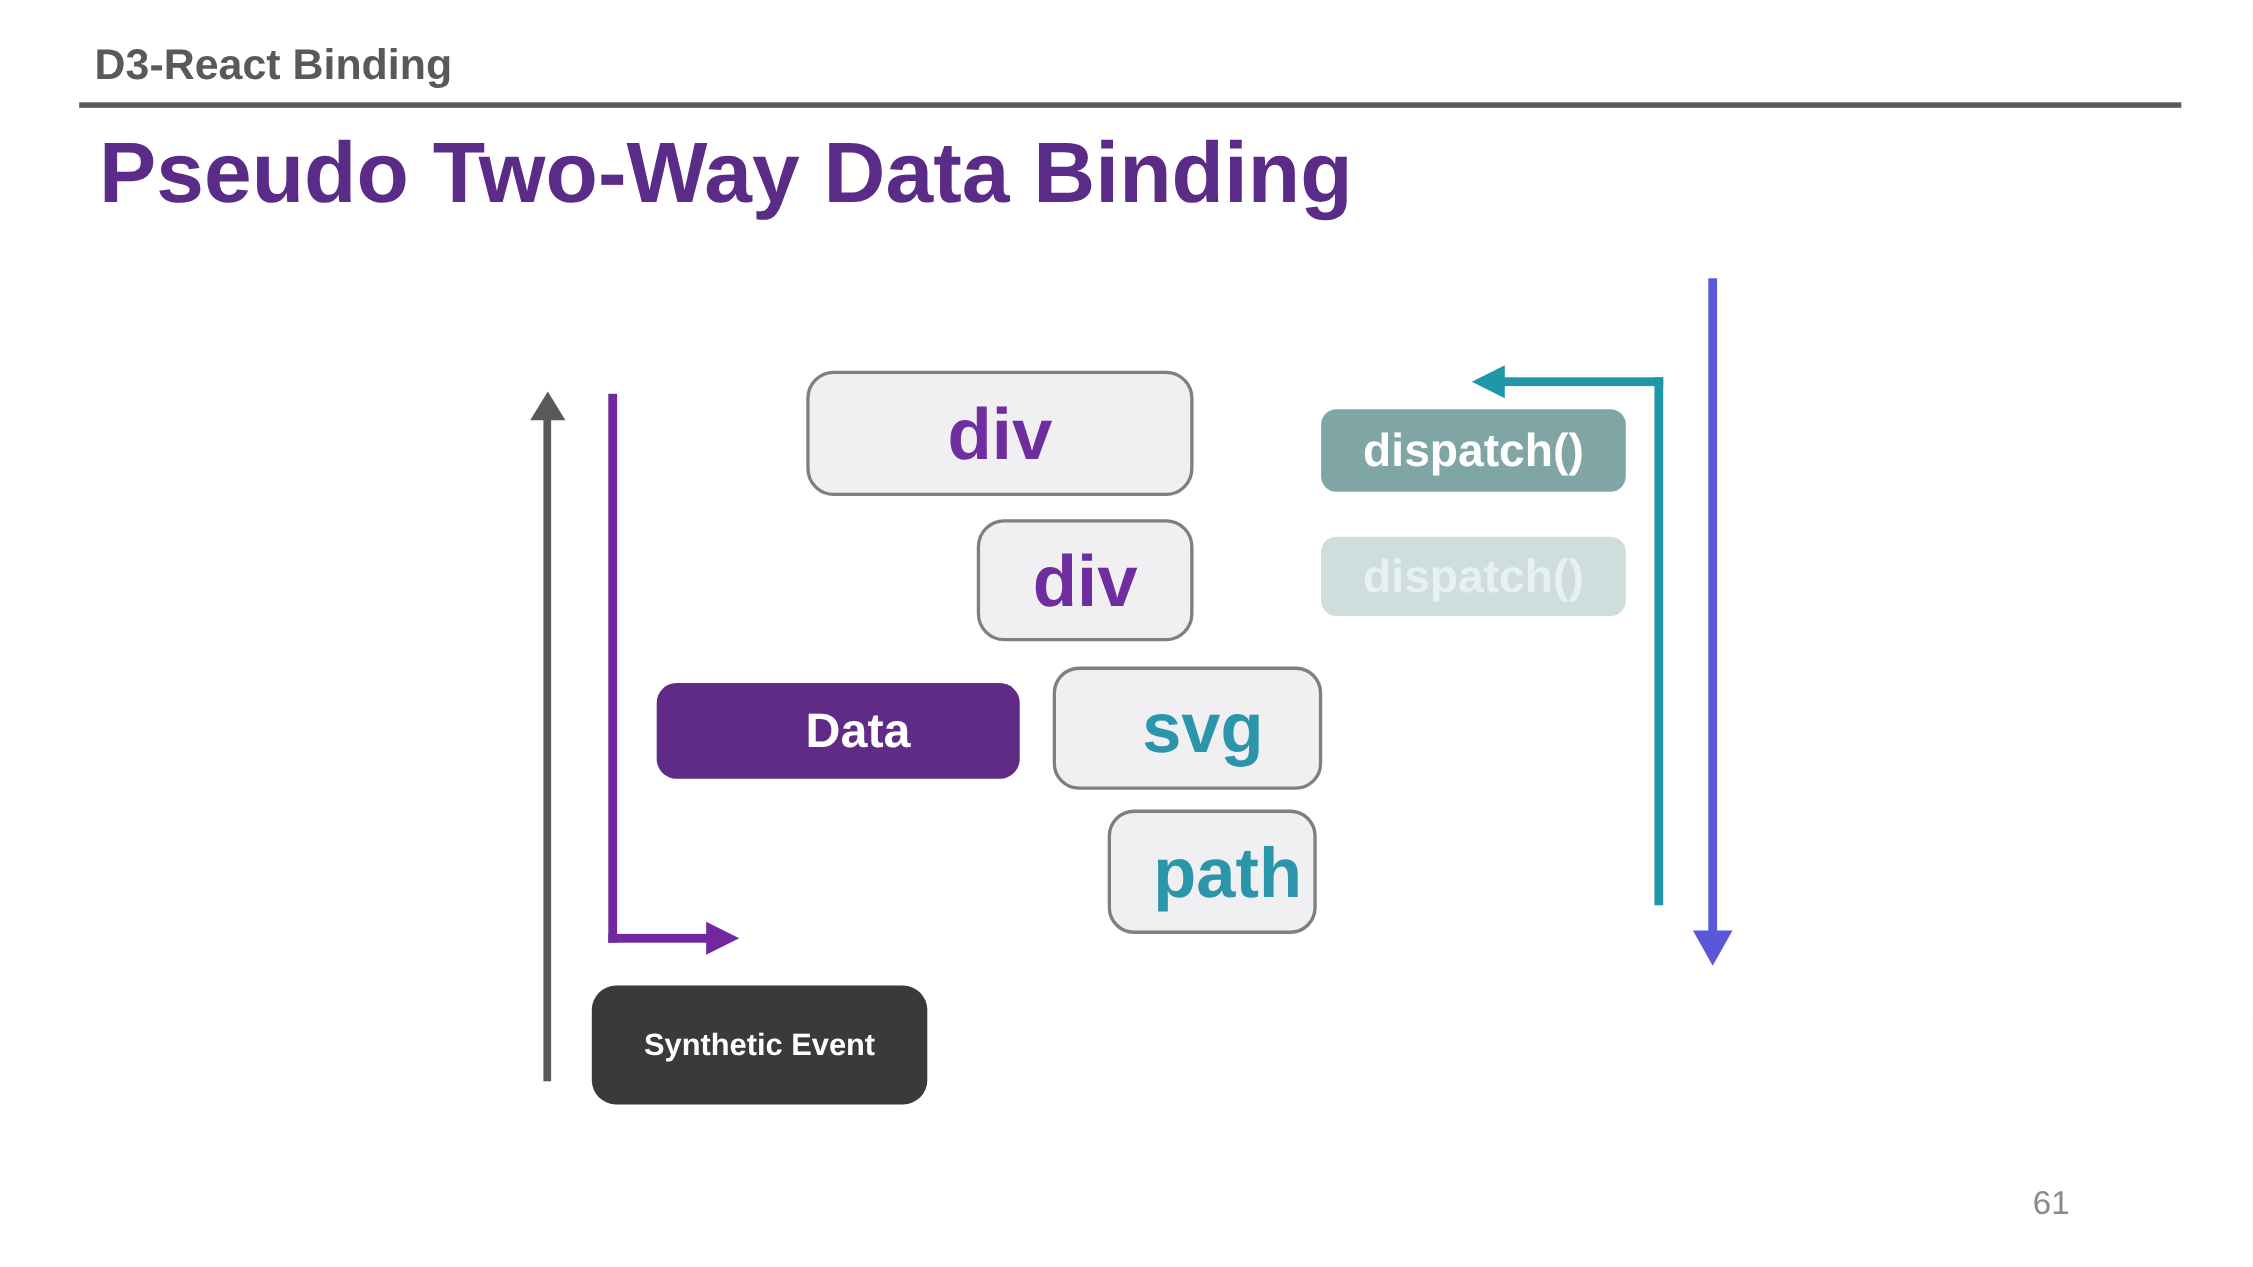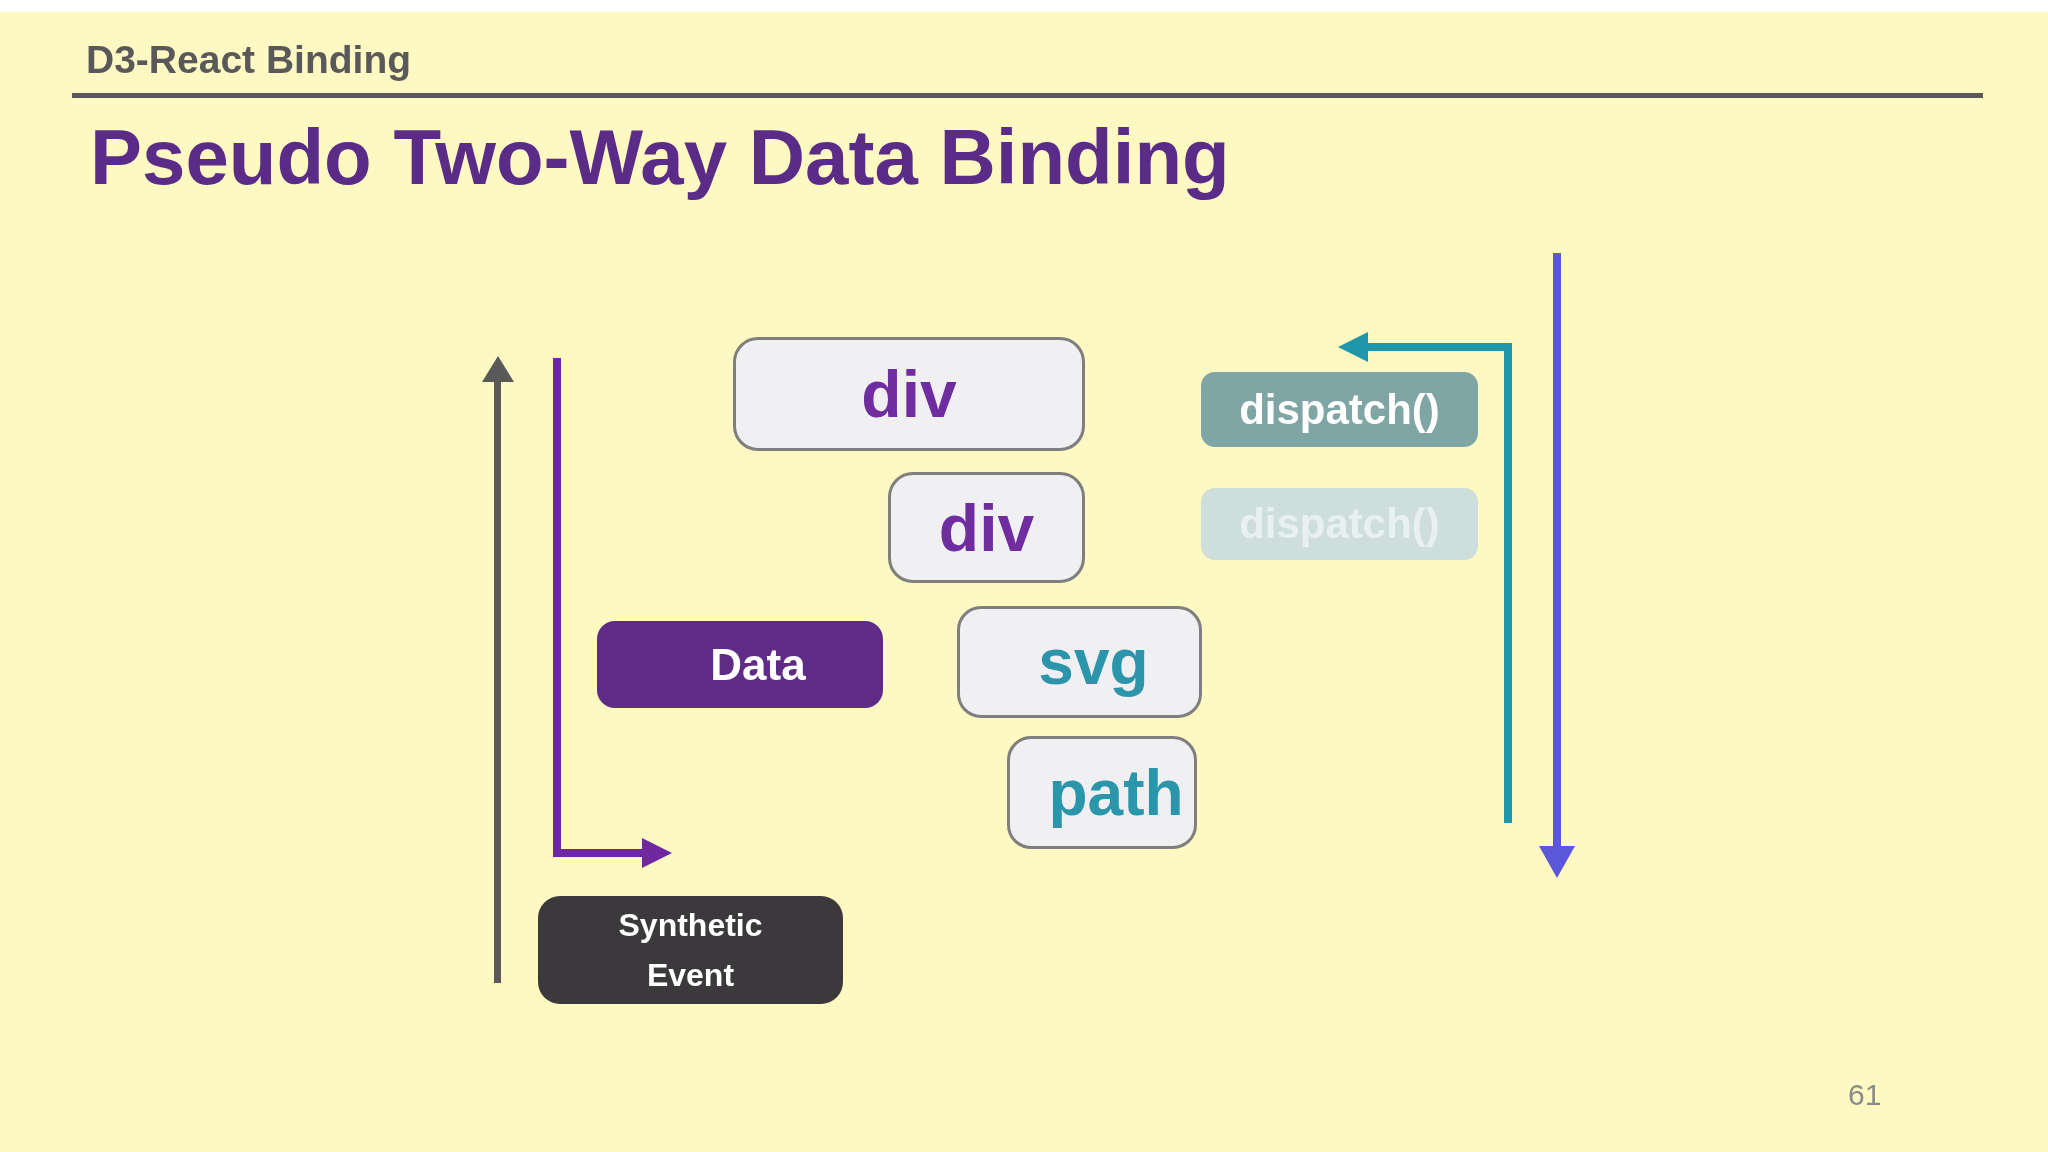--- a/index.html
+++ b/index.html
@@ -5,21 +5,21 @@
   html, body {
     margin: 0;
     padding: 0;
     background: #e8e8ea;
     font-family: "Liberation Sans", sans-serif;
   }
   .slide {
     position: relative;
     width: 2048px;
     height: 1152px;
-    background: #fef9c3;
+    background: #ffffff;
     overflow: hidden;
   }
   .abs { position: absolute; }
 
   .top-strip {
     left: 0; top: 0; width: 2048px; height: 12px;
     background: #FFFFFF;
   }
 
   .section-header {
@@ -133,26 +133,26 @@
   </div>
 
   <div class="abs node dom-node teal-text" style="left:957px; top:606px; width:245px; height:112px;">
     <span>svg</span>
   </div>
 
   <div class="abs node dom-node teal-text" style="left:1007px; top:736px; width:190px; height:113px;">
     <span>path</span>
   </div>
 
-  <div class="abs node react-node" style="left:597px; top:621px; width:286px; height:87px; font-size:44px;padding-left:36px;">
+  <div class="abs node react-node" style="left:597px; top:621px; width:330px; height:87px; font-size:44px;padding-left:36px;">
     <span>Data</span>
   </div>
 
 
-  <div class="abs node dark-node" style="left:538px; top:896px; width:305px; height:108px; font-size:32px; line-height:50px;">
+  <div class="abs node dark-node" style="left:538px; top:896px; width:305px; height:108px; font-size:28px; line-height:50px;">
     <span style="display:inline-block; max-width:220px;">Synthetic Event</span>
   </div>
 
 
   <div class="abs node dispatch-node" style="left:1201px; top:372px; width:277px; height:75px;">
     <span>dispatch()</span>
   </div>
 
   <div class="abs node dispatch-node dispatch-ghost" style="left:1201px; top:488px; width:277px; height:72px;">
     <span>dispatch()</span>

